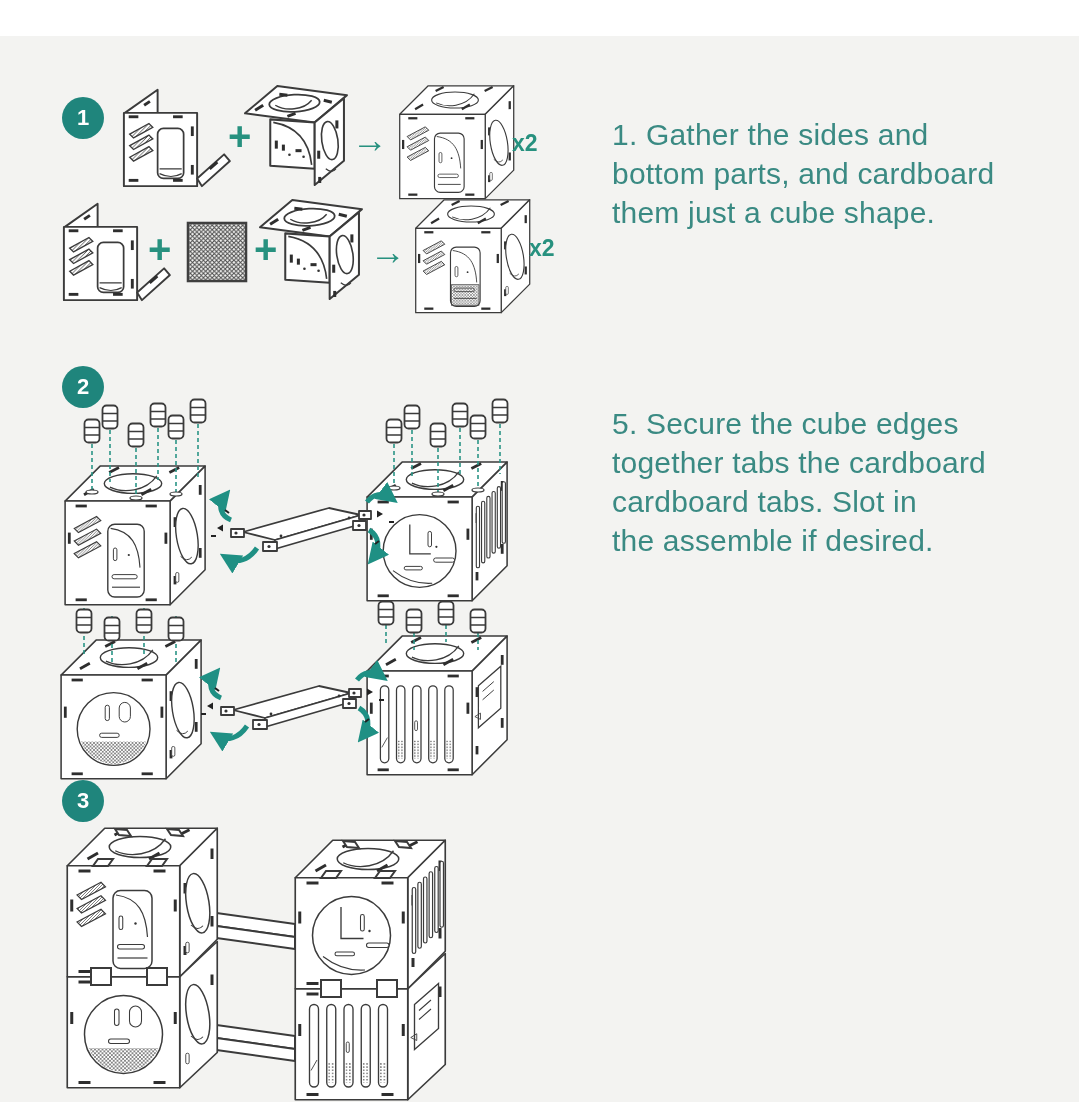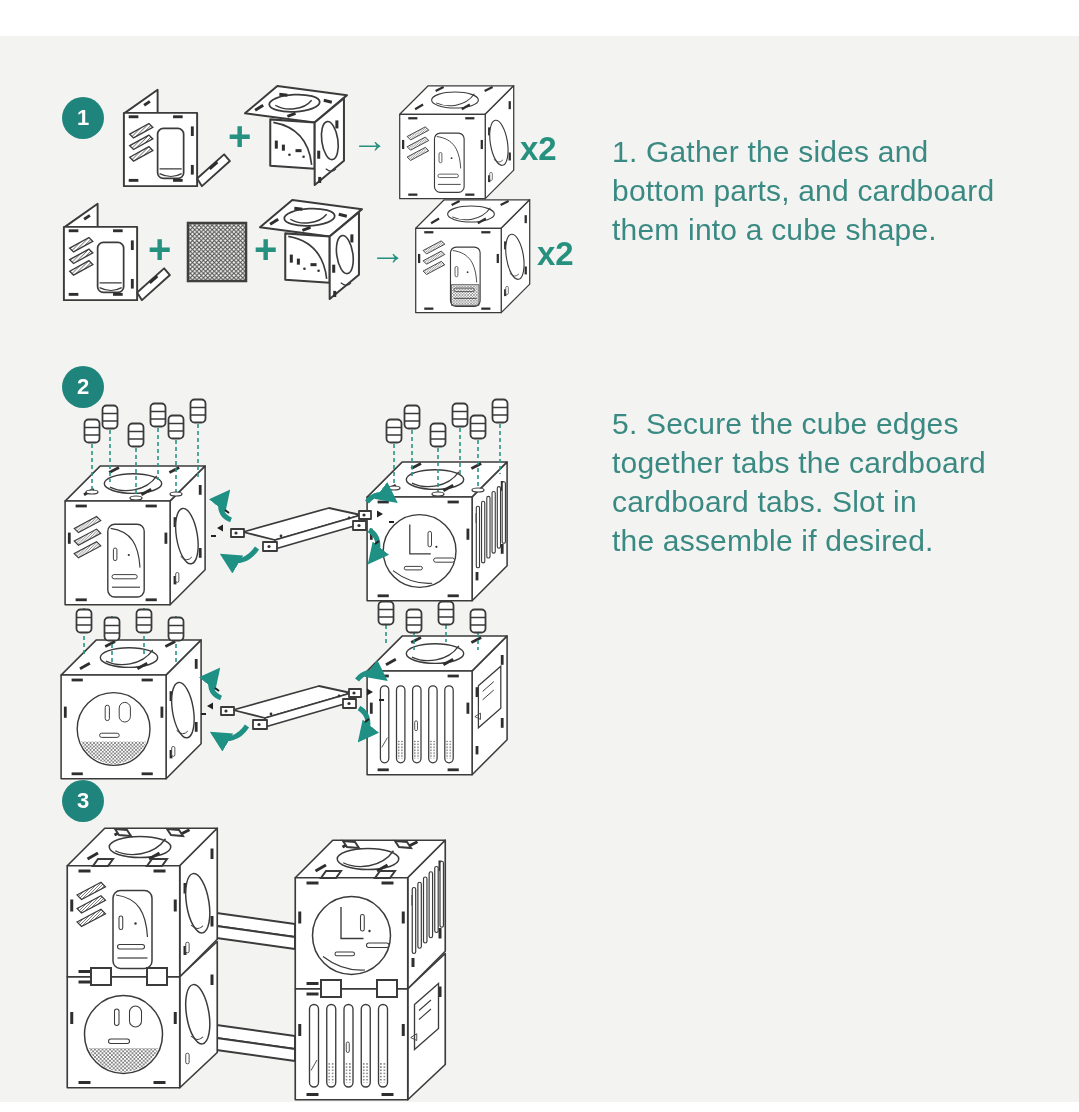--- a/index.html
+++ b/index.html
@@ -6,21 +6,21 @@
   .canvas{position:relative;width:1079px;height:1112px;background:#ffffff;overflow:hidden;
           font-family:"Liberation Sans",sans-serif;}
   .panel{position:absolute;left:0;top:36px;width:1079px;height:1066px;background:#f3f3f1;}
   .badge{position:absolute;width:42px;height:42px;border-radius:50%;background:#1f857c;
          color:#ffffff;font-size:22px;font-weight:bold;line-height:42px;text-align:center;}
   .instr{position:absolute;left:612px;color:#3a8a83;font-size:30px;line-height:39px;
          font-weight:400;letter-spacing:0.2px;}
   .op{position:absolute;color:#27917f;font-weight:bold;line-height:1;}
   .plus{font-size:40px;}
   .arrow{font-size:36px;}
-  .x2{position:absolute;color:#27917f;font-weight:bold;font-size:33px;line-height:1;margin-left:8px;}
+  .x2{position:absolute;color:#27917f;font-weight:bold;font-size:23px;line-height:1;}
   .art{position:absolute;}
   svg{display:block;}
 </style>
 </head>
 <body>
 
 <svg width="0" height="0" style="position:absolute" aria-hidden="true">
   <defs>
     <pattern id="mesh" width="5" height="5" patternUnits="userSpaceOnUse">
       <path d="M0,5 L5,0 M0,0 L5,5" stroke="#555" stroke-width="0.9" fill="none"></path>
@@ -305,24 +305,24 @@
   <div class="op arrow" style="left:370px;top:234px">→</div>
   <div class="art" style="left:414px;top:198px">
     <svg viewBox="0 0 207 205" width="118" height="117">
       <use href="#cube-base"></use>
         <use href="#f-door-mesh"></use>
         <use href="#r-oval"></use>
     </svg>
   </div>
   <div class="x2" style="left:529px;top:237px">x2</div>
 
-  <div class="instr" style="top:132px">
+  <div class="instr" style="top:115px">
     <div>1. Gather the sides and</div>
     <div>bottom parts, and cardboard</div>
-    <div>them into a cube shape.</div>
+    <div>them just a cube shape.</div>
   </div>
 
   <div class="badge" style="left:62px;top:366px">
     <span>2</span>
   </div>
 
   <div class="art" style="left:55px;top:394px">
     <svg viewBox="0 0 490 386" width="490" height="386">
 
       <g transform="translate(8,70) scale(0.70)">

